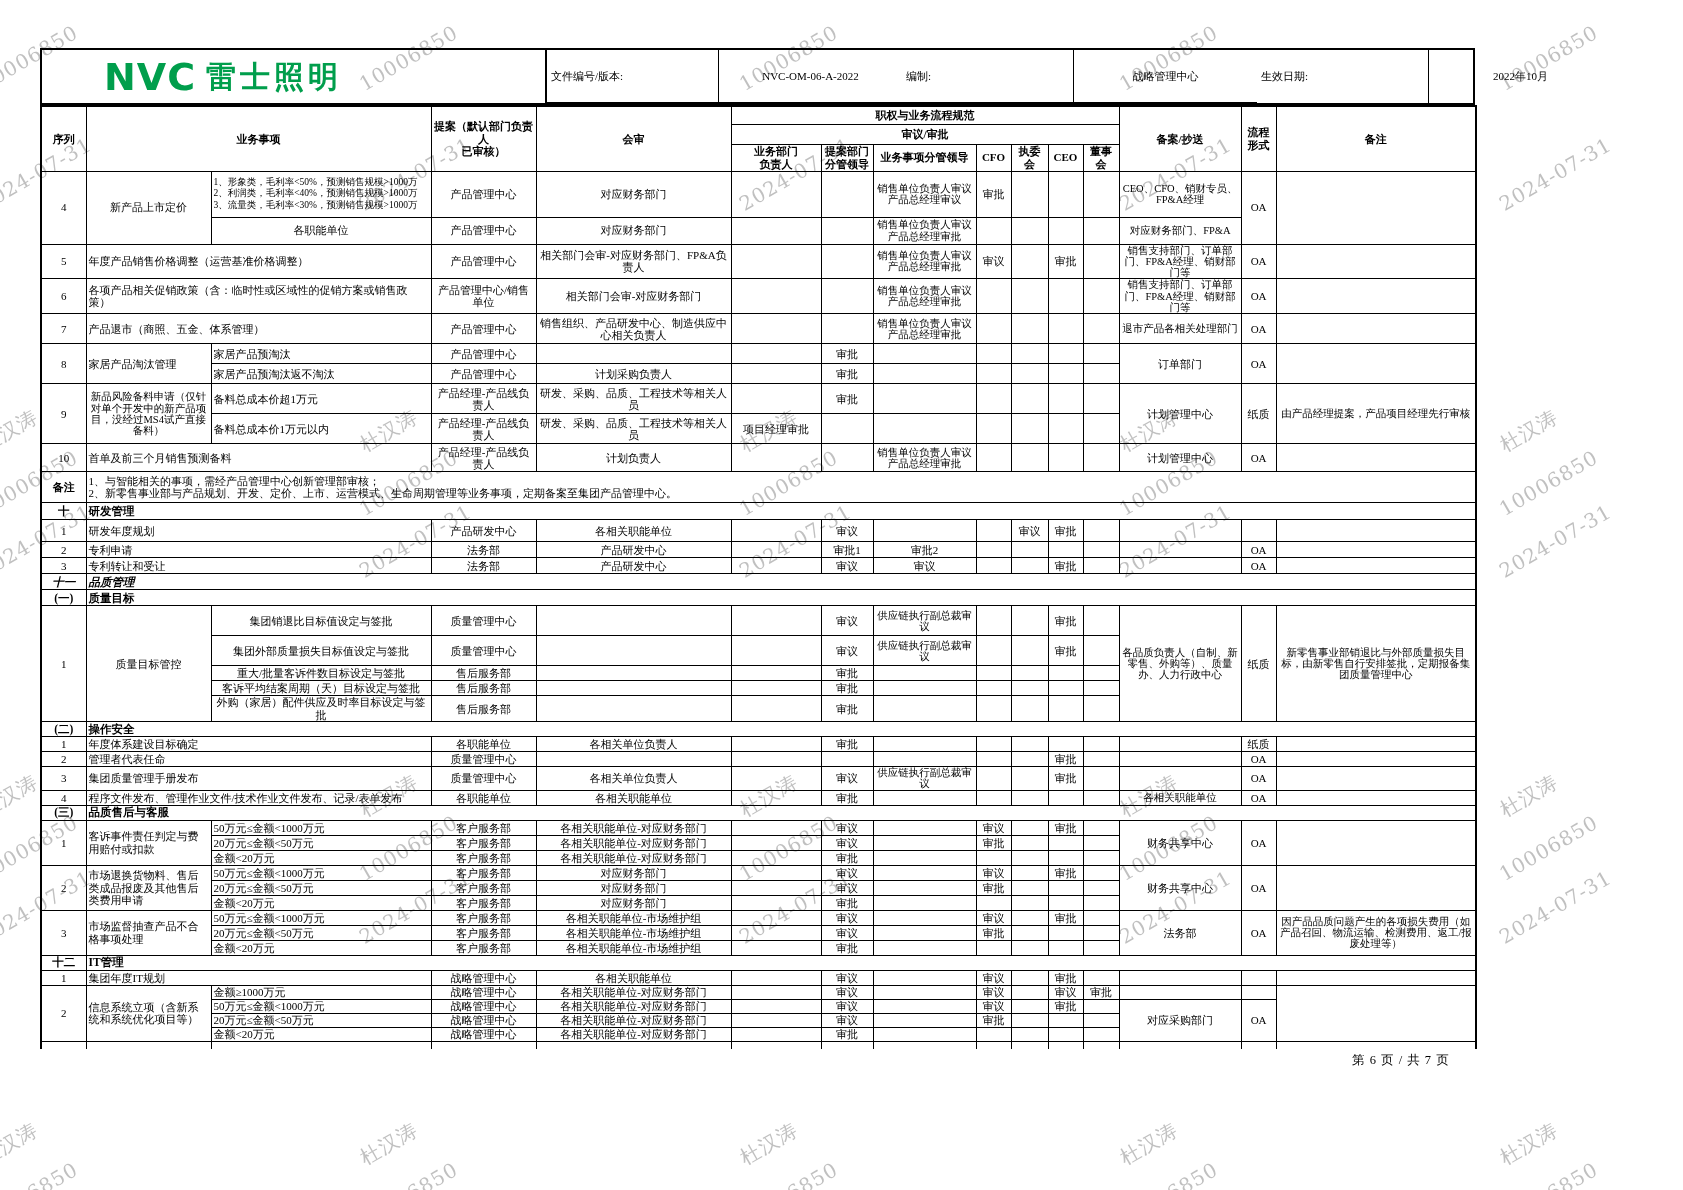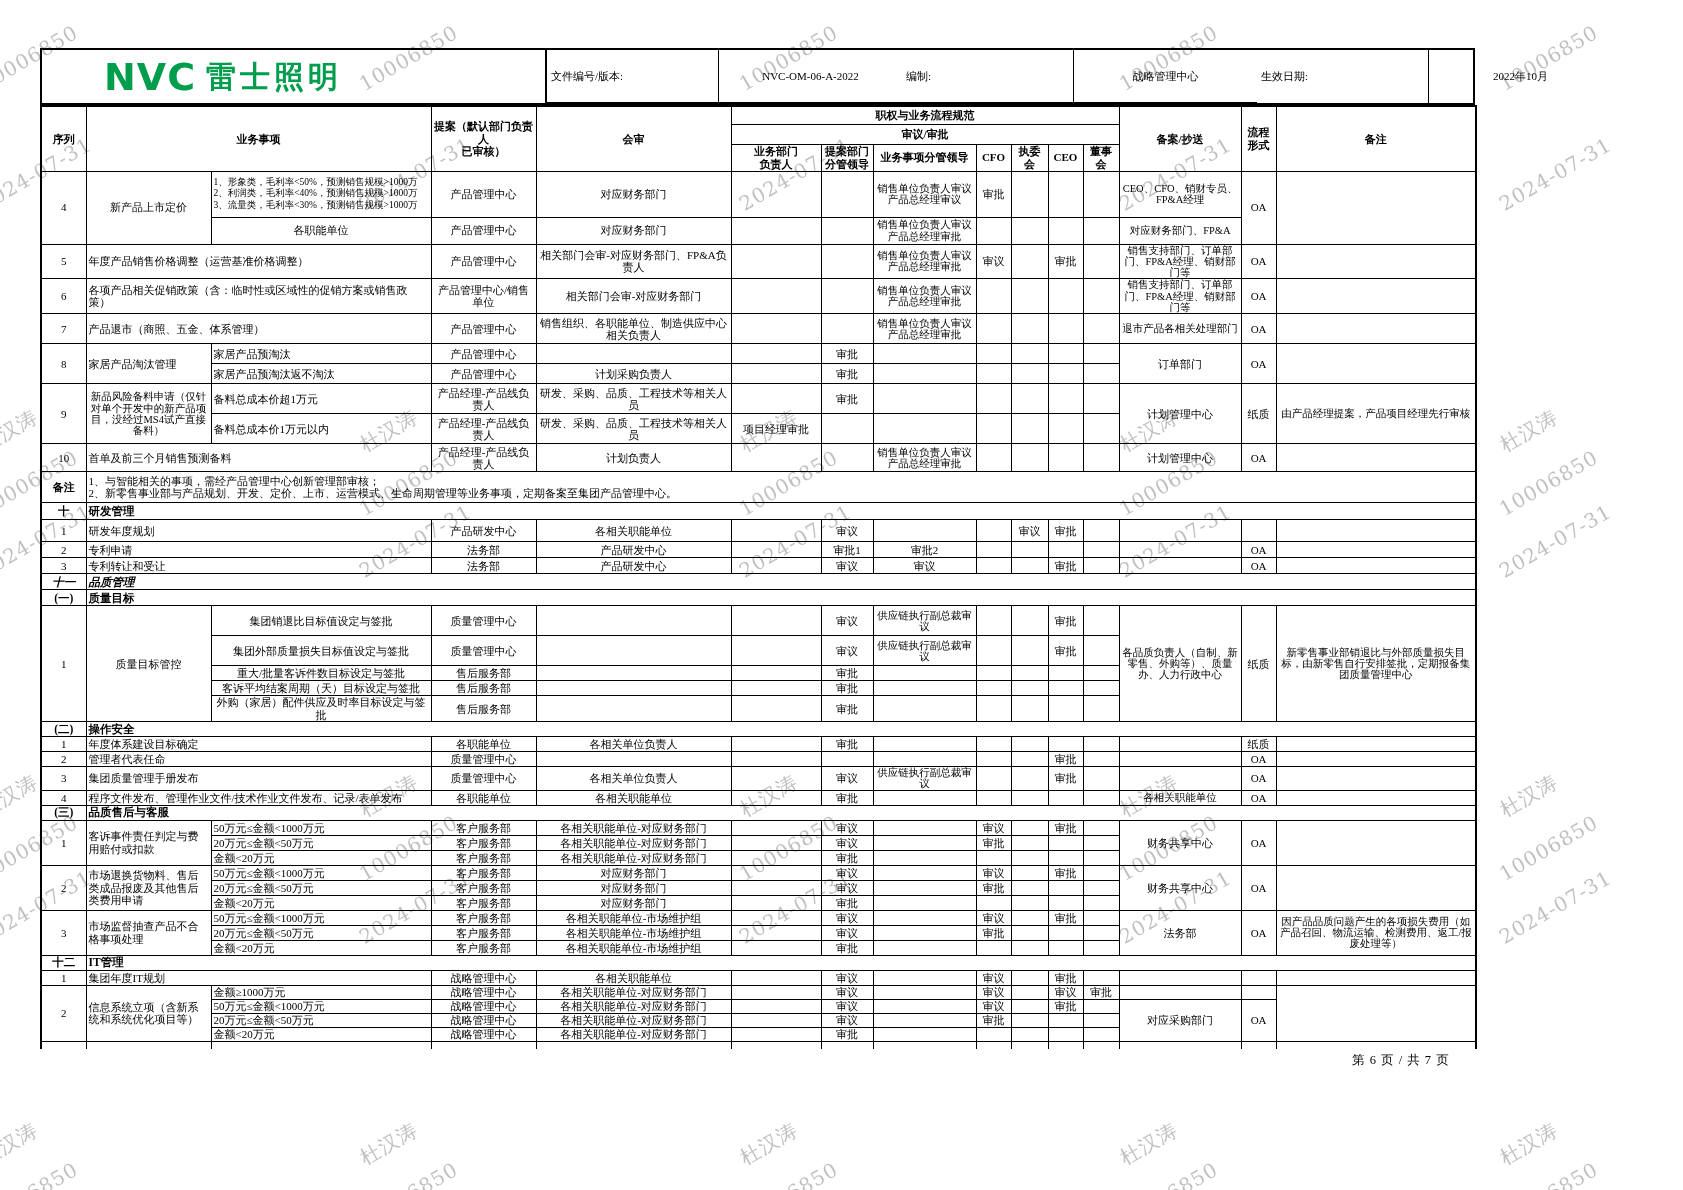--- a/index.html
+++ b/index.html
@@ -220,21 +220,21 @@
             <td></td>
             <td></td>
             <td class="s">销售支持部门、订单部门、FP&amp;A经理、销财部门等</td>
             <td>OA</td>
             <td></td>
           </tr>
           <tr style="height: 30px;">
             <td>7</td>
             <td colspan="2" class="l">产品退市（商照、五金、体系管理）</td>
             <td>产品管理中心</td>
-            <td>销售组织、各职能单位、制造供应中心相关负责人</td>
+            <td>销售组织、产品研发中心、制造供应中心相关负责人</td>
             <td></td>
             <td></td>
             <td class="s">销售单位负责人审议<br>产品总经理审批</td>
             <td></td>
             <td></td>
             <td></td>
             <td></td>
             <td class="s">退市产品各相关处理部门</td>
             <td>OA</td>
             <td></td>

